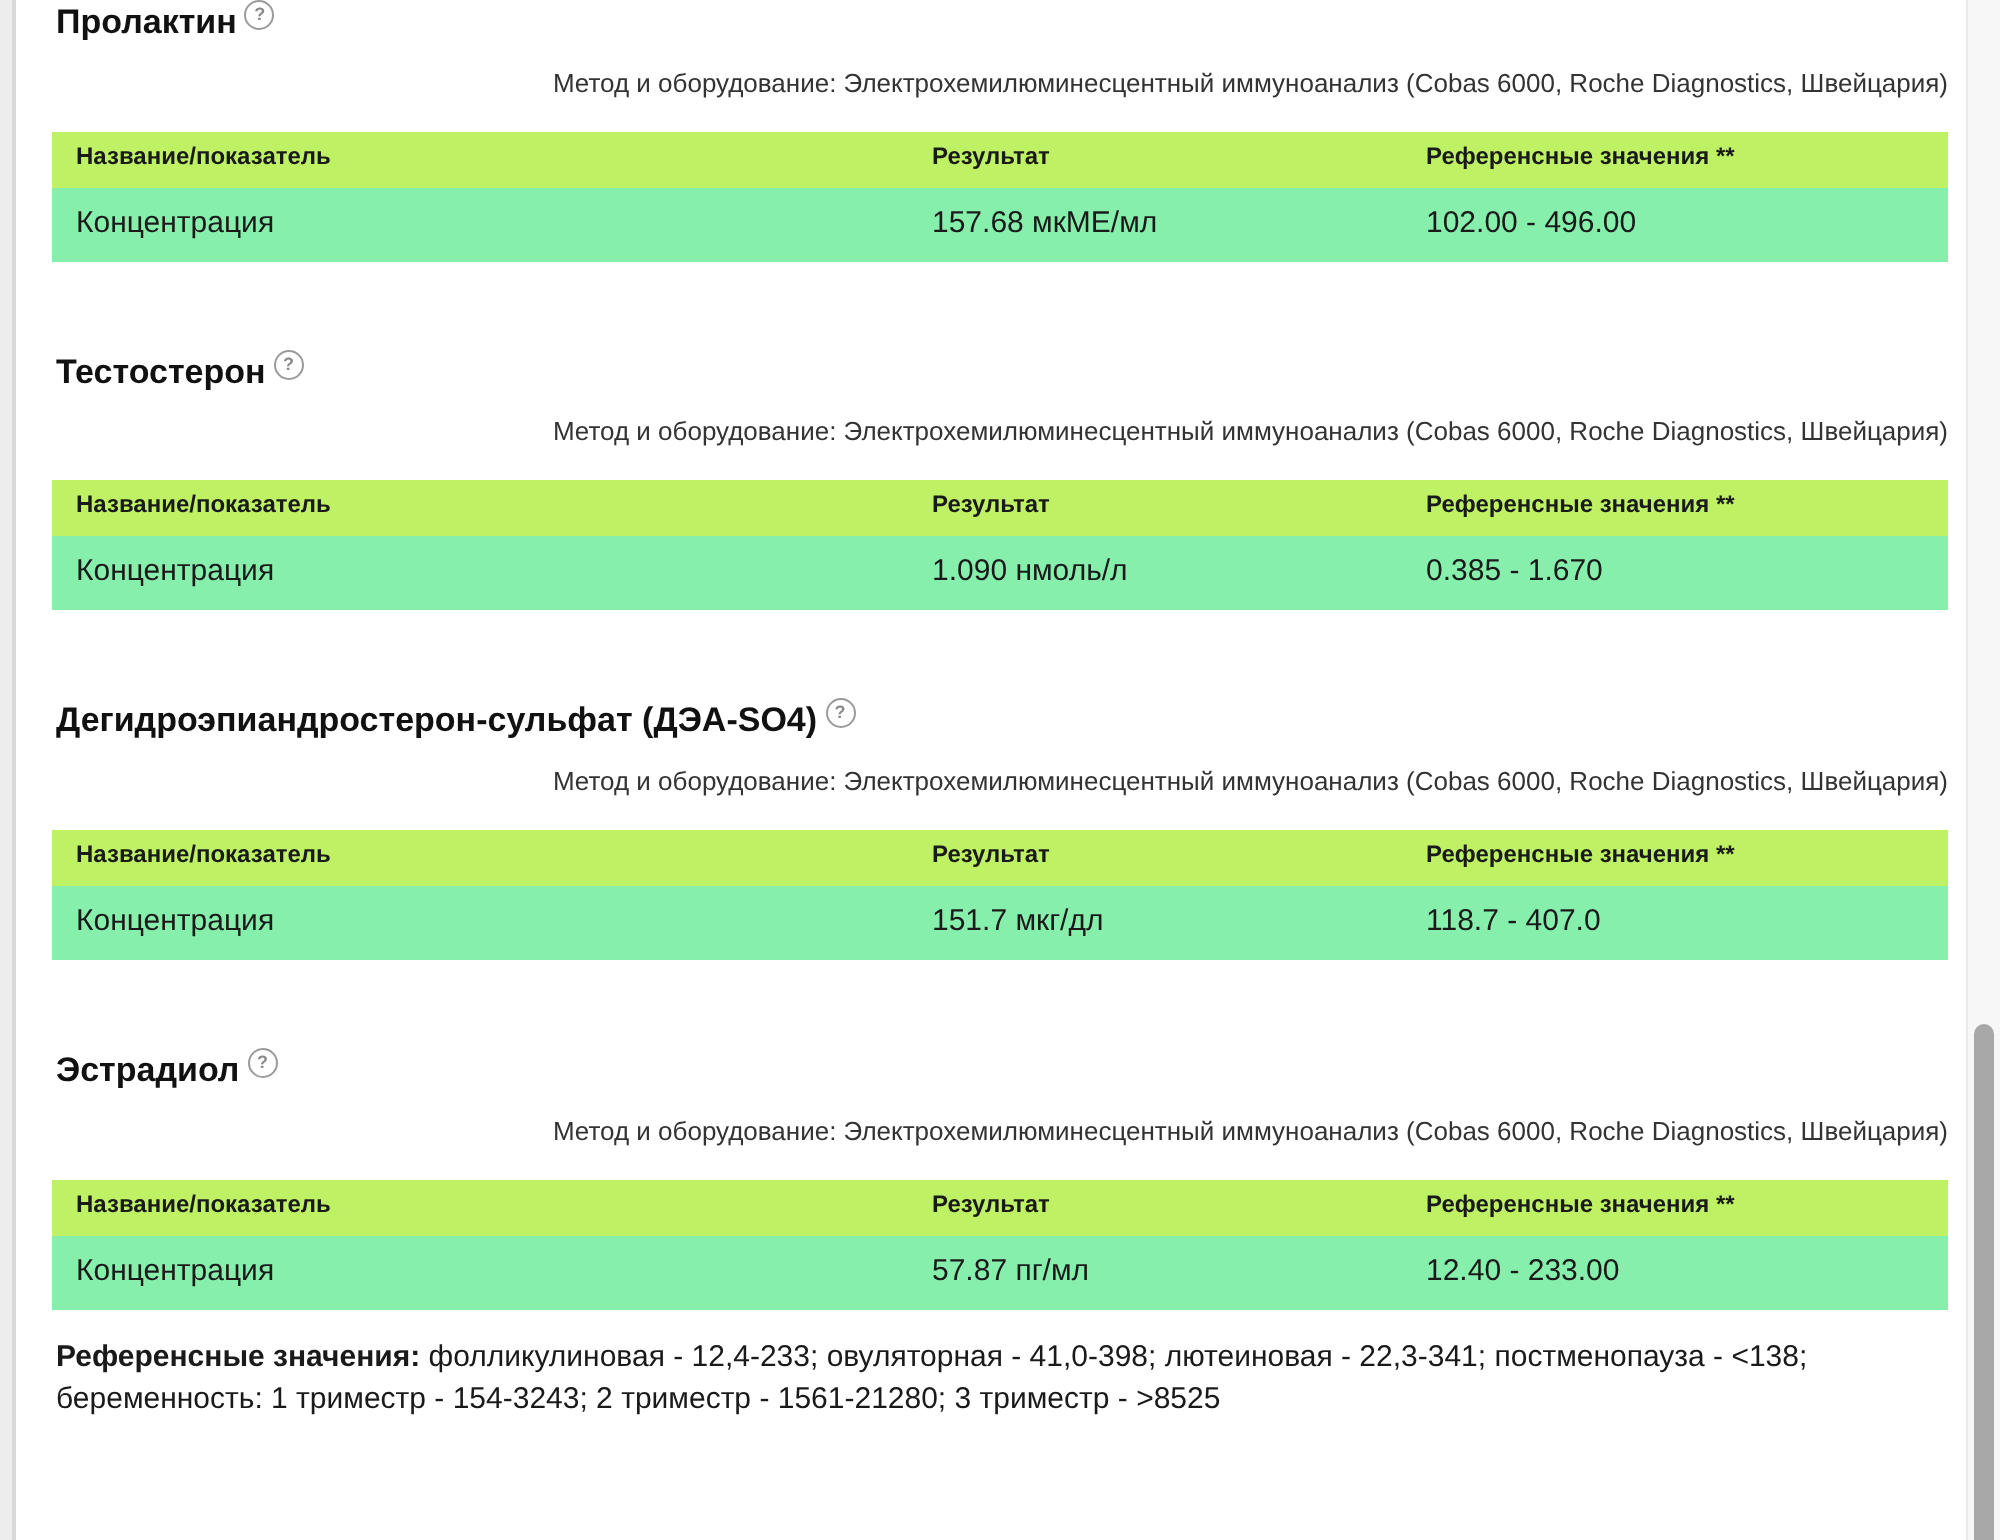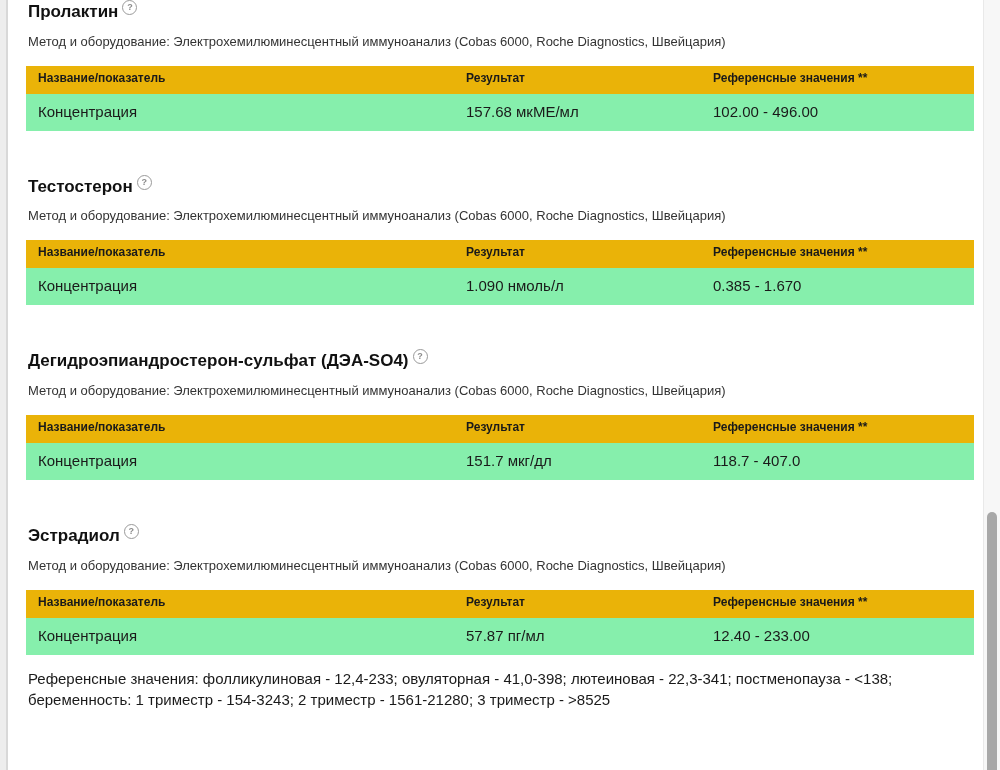--- a/index.html
+++ b/index.html
@@ -62,54 +62,55 @@
     vertical-align: super;
     margin-left: 4px;
     cursor: pointer;
   }
 
   .method-line {
     margin: 0 0 16px 2px;
     font-size: 13px;
     line-height: 16px;
     color: #333333;
+    text-align: right;
   }
 
   table.results {
     width: 100%;
     border-collapse: collapse;
     table-layout: fixed;
   }
   table.results col.c1 { width: 428px; }
   table.results col.c2 { width: 247px; }
   table.results th {
     text-align: left;
     font-size: 12px;
     font-weight: 700;
     color: #1a1a1a;
     padding: 4px 12px 8px 12px;
     line-height: 16px;
-    background: #eab308;
+    background: #bef264;
   }
   table.results td {
     font-size: 15px;
     color: #1a1a1a;
     padding: 10px 12px 11px 12px;
     line-height: 16px;
     background: #86efac;
   }
 
   .footnote {
     margin: 13px 0 0 2px;
     font-size: 15px;
     line-height: 21px;
     color: #1a1a1a;
     max-width: 930px;
   }
-  .footnote .lead { font-weight: 400; }
+  .footnote .lead { font-weight: 700; }
 </style>
 </head>
 <body>
 
 <div class="left-edge"></div>
 
 <div class="content">
 
   <div class="section">
     <h2 class="section-heading"><span>Пролактин</span><span class="help-icon">?</span></h2>

